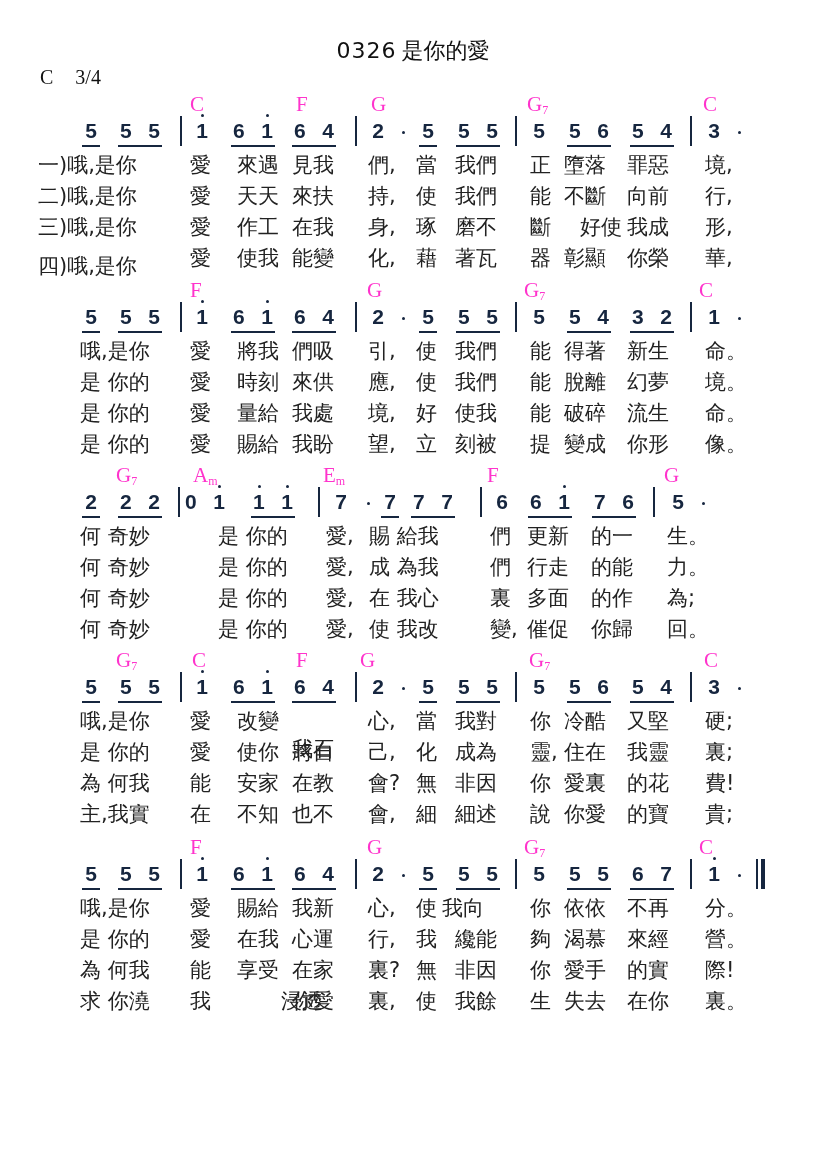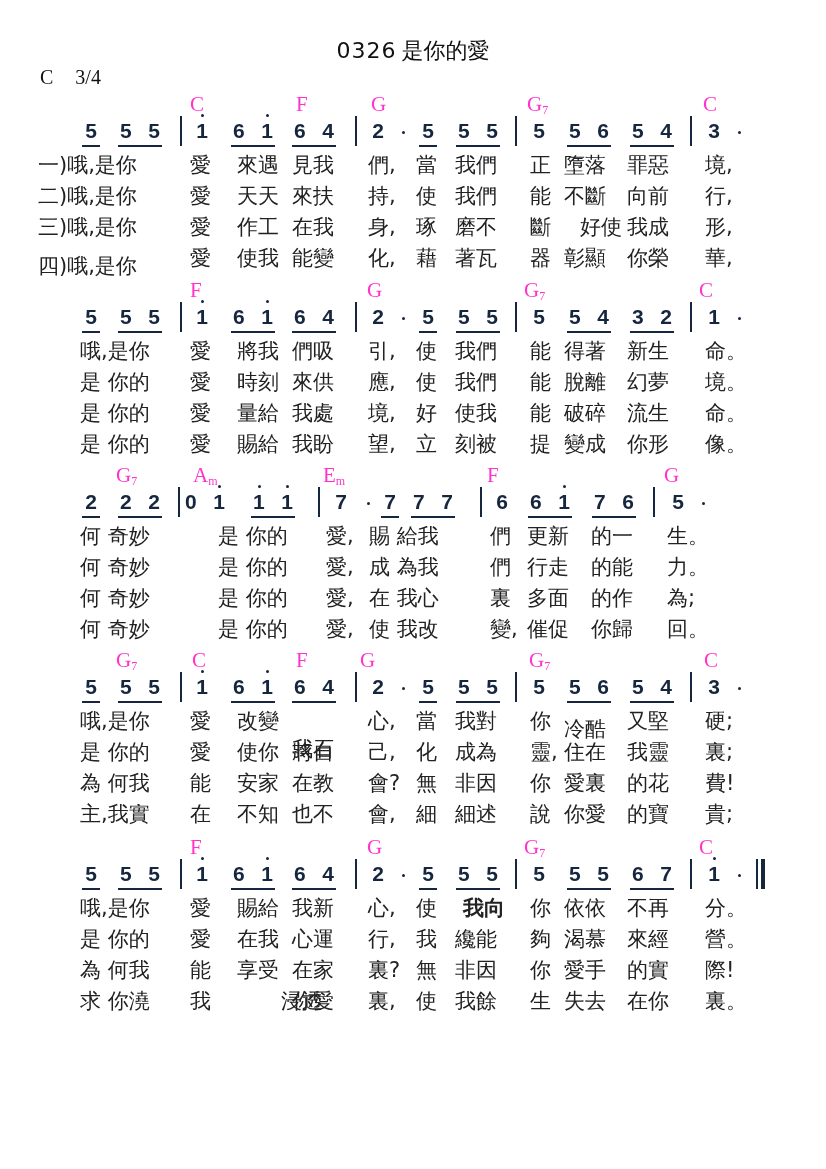--- a/index.html
+++ b/index.html
@@ -391,21 +391,21 @@
     <div class="dot" style="left: 402px; top: 687px;"></div>
     <div class="dot" style="left: 738px; top: 687px;"></div>
     <div class="lyric" style="left: 80px; top: 711px;">哦,是你</div>
     <div class="lyric" style="left: 190px; top: 711px;">愛</div>
     <div class="lyric" style="left: 237px; top: 711px;">改變</div>
     <div class="lyric" style="left: 292px; top: 711px; margin-top: 28px;">我石</div>
     <div class="lyric" style="left: 368px; top: 711px;">心,</div>
     <div class="lyric" style="left: 416px; top: 711px;">當</div>
     <div class="lyric" style="left: 455px; top: 711px;">我對</div>
     <div class="lyric" style="left: 530px; top: 711px;">你</div>
-    <div class="lyric" style="left: 564px; top: 711px; margin-top: 8px;">冷酷</div>
+    <div class="lyric" style="left: 564px; top: 711px;">冷酷</div>
     <div class="lyric" style="left: 627px; top: 711px;">又堅</div>
     <div class="lyric" style="left: 705px; top: 711px;">硬;</div>
     <div class="lyric" style="left: 80px; top: 742px;">是 你的</div>
     <div class="lyric" style="left: 190px; top: 742px;">愛</div>
     <div class="lyric" style="left: 237px; top: 742px;">使你</div>
     <div class="lyric" style="left: 292px; top: 742px;">將自</div>
     <div class="lyric" style="left: 368px; top: 742px;">己,</div>
     <div class="lyric" style="left: 416px; top: 742px;">化</div>
     <div class="lyric" style="left: 455px; top: 742px;">成為</div>
     <div class="lyric" style="left: 530px; top: 742px;">靈,</div>
@@ -495,21 +495,21 @@
     <div class="dot" style="left: 402px; top: 874px;"></div>
     <div class="dot" style="left: 738px; top: 874px;"></div>
     <div class="final" style="left: 761px; top: 859px; height: 30px;"></div>
     <div class="bar" style="left: 756px; top: 859px; height: 30px;"></div>
     <div class="lyric" style="left: 80px; top: 898px;">哦,是你</div>
     <div class="lyric" style="left: 190px; top: 898px;">愛</div>
     <div class="lyric" style="left: 237px; top: 898px;">賜給</div>
     <div class="lyric" style="left: 292px; top: 898px;">我新</div>
     <div class="lyric" style="left: 368px; top: 898px;">心,</div>
     <div class="lyric" style="left: 416px; top: 898px;">使</div>
-    <div class="lyric" style="left: 463px; top: 898px; font-weight: bold;">我向</div>
+    <div class="lyric" style="left: 442px; top: 898px;">我向</div>
     <div class="lyric" style="left: 530px; top: 898px;">你</div>
     <div class="lyric" style="left: 564px; top: 898px;">依依</div>
     <div class="lyric" style="left: 627px; top: 898px;">不再</div>
     <div class="lyric" style="left: 705px; top: 898px;">分。</div>
     <div class="lyric" style="left: 80px; top: 929px;">是 你的</div>
     <div class="lyric" style="left: 190px; top: 929px;">愛</div>
     <div class="lyric" style="left: 237px; top: 929px;">在我</div>
     <div class="lyric" style="left: 292px; top: 929px;">心運</div>
     <div class="lyric" style="left: 368px; top: 929px;">行,</div>
     <div class="lyric" style="left: 416px; top: 929px;">我</div>

